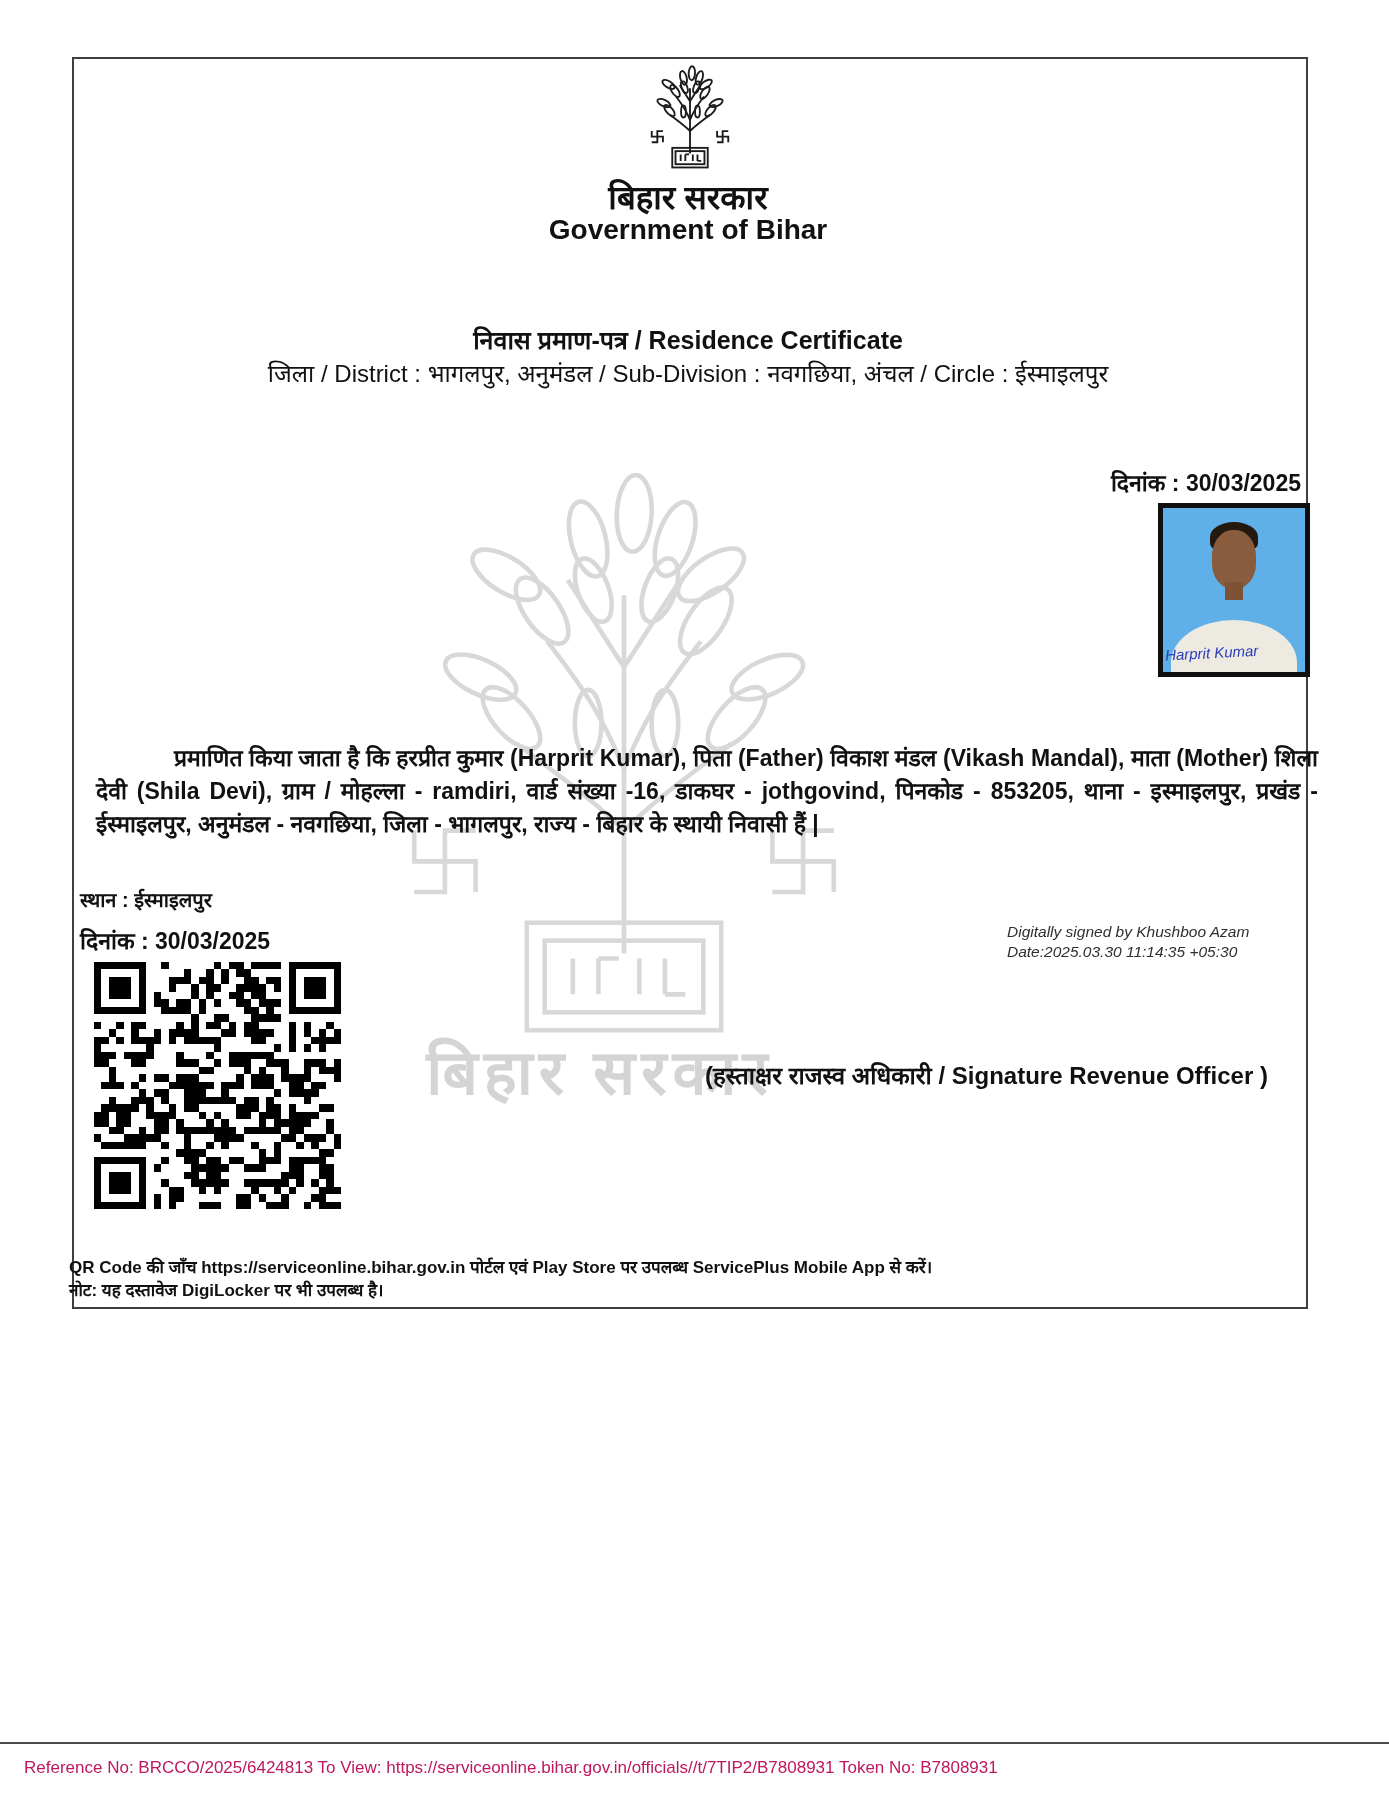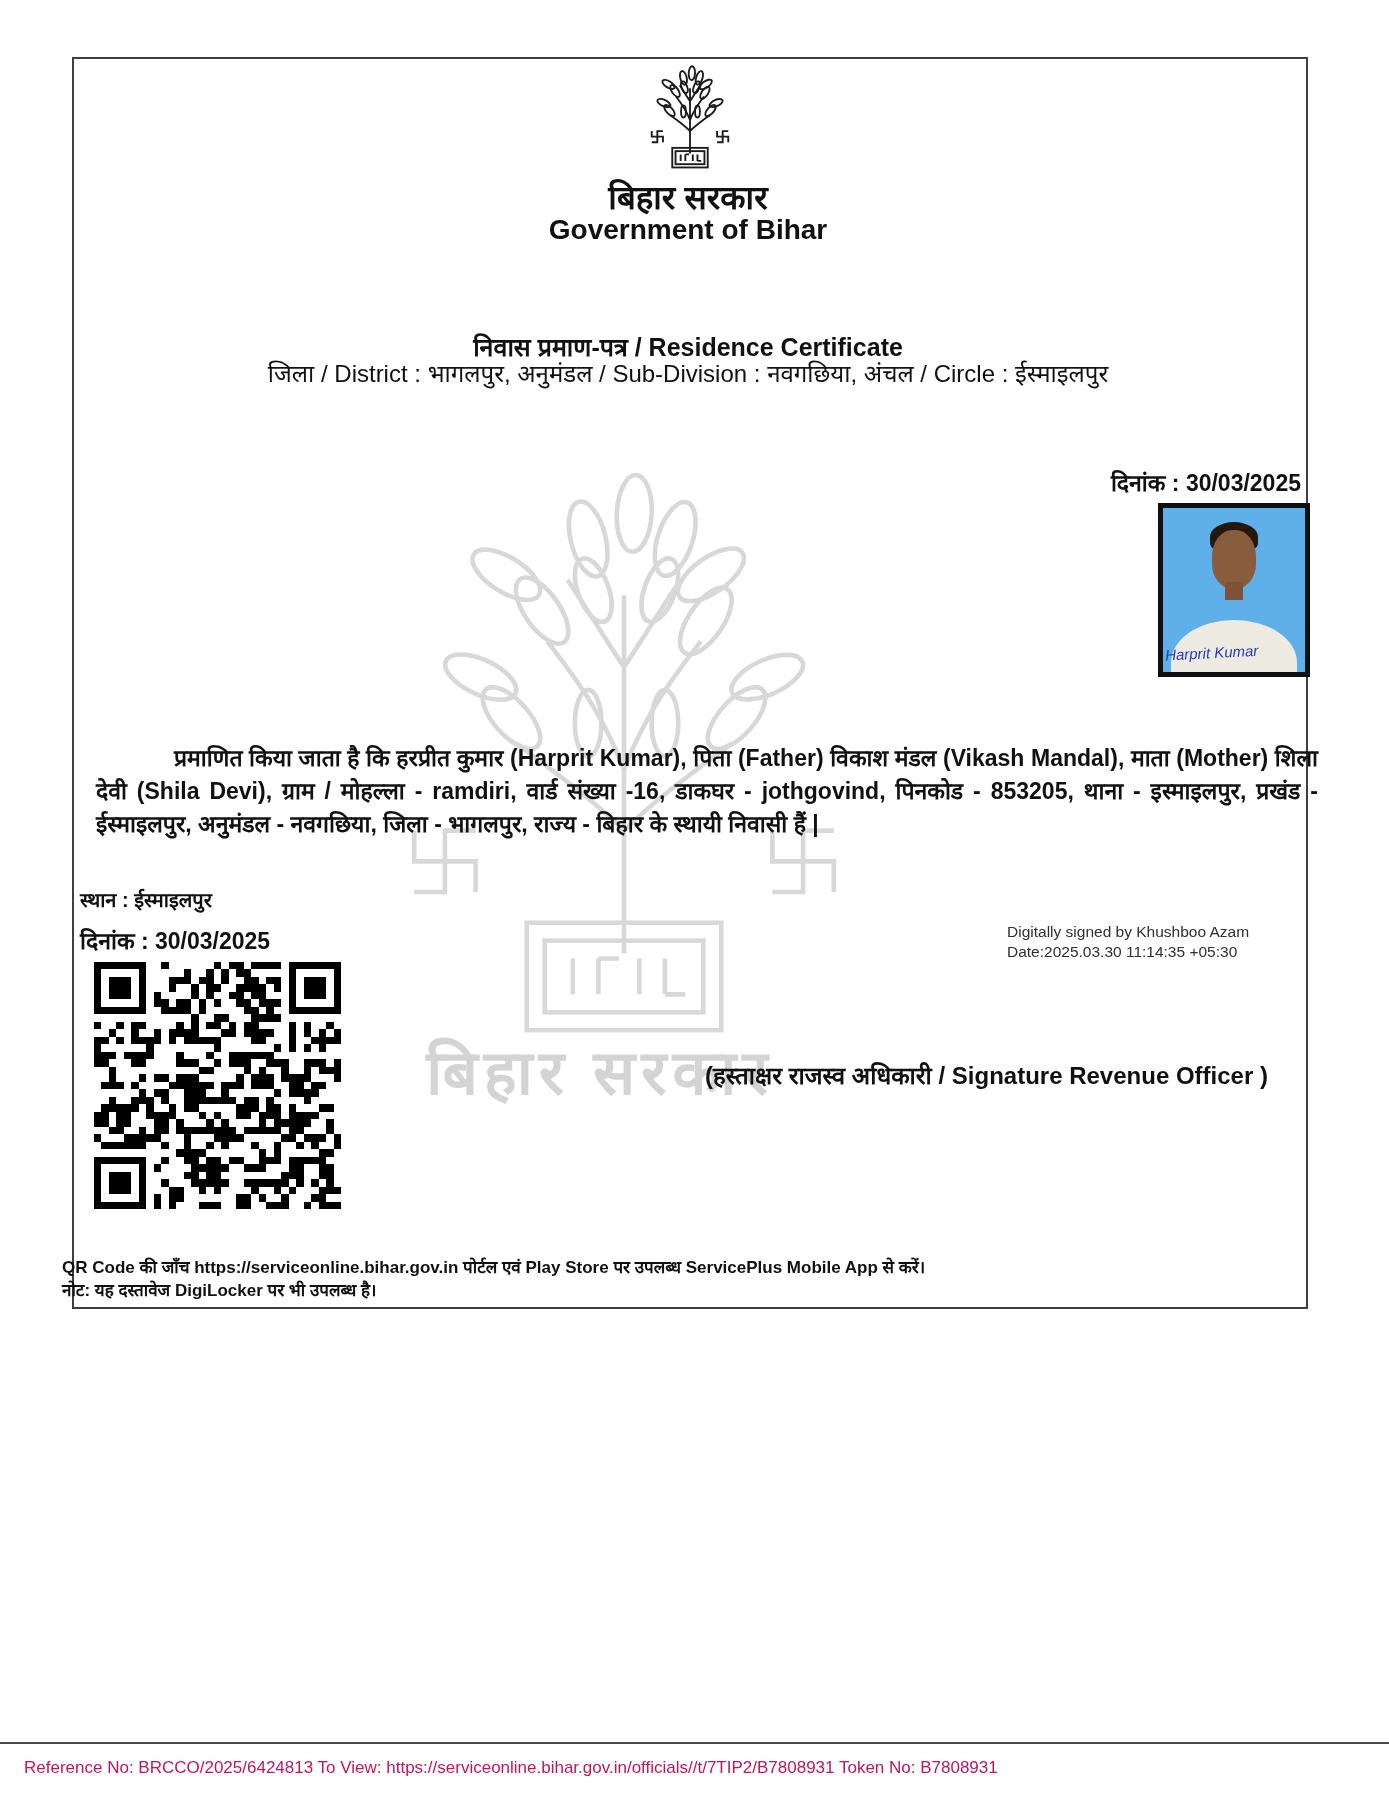--- a/index.html
+++ b/index.html
@@ -15,21 +15,21 @@
   .wm-svg{left:368px;top:452px;width:512px;height:614px;color:#d8d8d8;stroke-width:0.9;z-index:0;}
   .logo-svg{left:642px;top:62px;width:96px;height:112px;color:#1b1b1b;stroke-width:2;z-index:2;}
   .wm-text{left:330px;top:1028px;width:540px;text-align:center;font-size:62px;font-weight:700;
     color:#d4d4d4;letter-spacing:6px;z-index:0;white-space:nowrap;}
 
   
   .center-line{left:74px;width:1228px;text-align:center;z-index:2;}
   .org-hindi{top:174px;font-size:33px;font-weight:700;}
   .org-english{top:214px;font-size:28px;font-weight:700;}
   .form-line{top:252px;font-size:24px;font-weight:700;}
-  .title-line{top:322px;font-size:25px;font-weight:700;margin-top:7px;}
+  .title-line{top:322px;font-size:25px;font-weight:700;}
   .district-line{top:356px;font-size:24px;font-weight:400;}
 
   
   .cert-no{left:80px;top:466px;font-size:23px;font-weight:700;z-index:2;}
   .issue-date{right:88px;top:466px;font-size:23px;font-weight:700;z-index:2;}
 
   
   .photo-frame{left:1158px;top:503px;width:142px;height:164px;border:5px solid #101010;background:#5fb0e8;z-index:3;overflow:hidden;}
   .photo-hair{position:absolute;left:50%;top:14px;width:48px;height:30px;transform:translateX(-50%);
     background:#24180f;border-radius:50% 50% 30% 30%;}
@@ -42,29 +42,29 @@
     transform:rotate(-3deg);white-space:nowrap;overflow:hidden;z-index:2;}
 
   
   .main-para{left:96px;top:742px;width:1222px;font-size:23px;font-weight:700;line-height:33px;
     text-align:justify;text-indent:78px;z-index:2;}
 
   .place-line{left:80px;top:886px;font-size:20px;font-weight:700;z-index:2;}
   .date-line2{left:80px;top:924px;font-size:23px;font-weight:700;z-index:2;}
 
   
-  .dsig{left:1007px;top:922px;width:310px;font-size:15.5px;line-height:20px;color:#2f2f2f;z-index:2;}
+  .dsig{left:1007px;top:922px;width:310px;font-size:15.5px;line-height:20px;color:#2f2f2f;z-index:2;font-style:italic;}
 
   
   .qr{left:92px;top:962px;width:251px;height:247px;z-index:2;background:#fff;}
 
   .officer-line{left:705px;top:1058px;font-size:24px;font-weight:700;z-index:2;white-space:nowrap;}
 
   
-  .notes{left:62px;top:1256px;width:1200px;font-size:17px;font-weight:700;line-height:23px;z-index:2;}
+  .notes{left:69px;top:1256px;width:1200px;font-size:17px;font-weight:700;line-height:23px;z-index:2;}
 
   
   .footer-divider{left:0;top:1742px;width:1389px;border-top:2px solid #4a4a4a;height:0;}
   .footer-text{left:24px;top:1758px;font-size:17px;font-weight:400;color:#be185d;white-space:nowrap;}
 </style>
 </head>
 <body>
 
 <svg width="0" height="0" style="position:absolute" aria-hidden="true">
   <symbol id="bihar-tree" viewBox="0 0 100 120">

